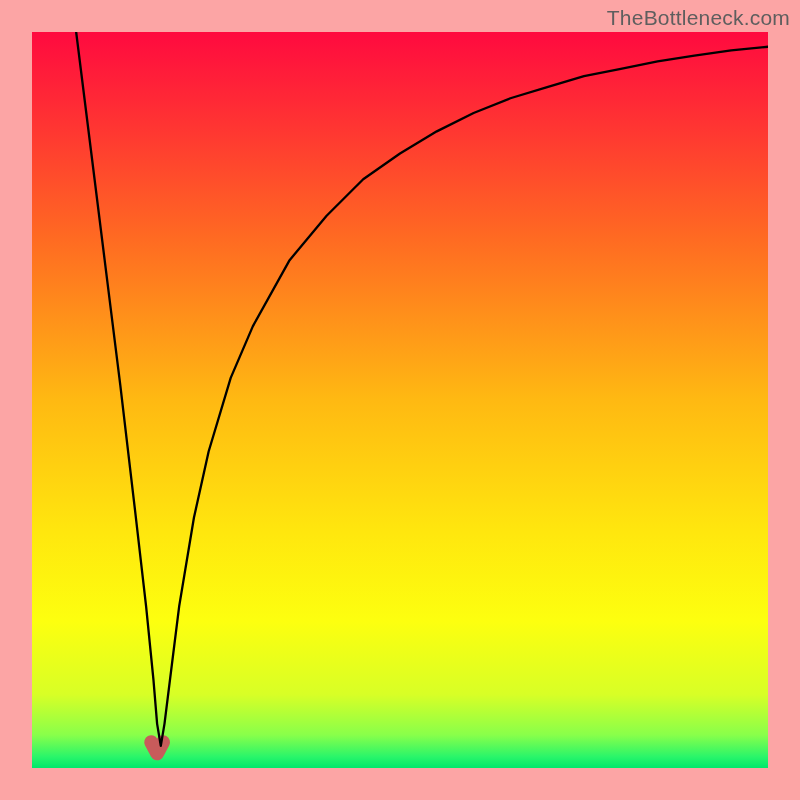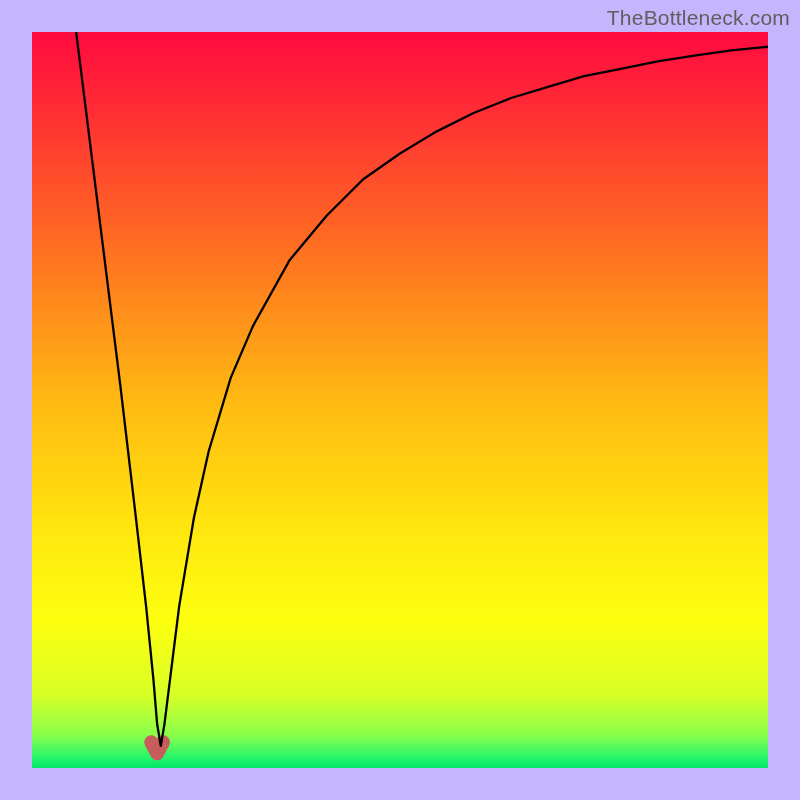--- a/index.html
+++ b/index.html
@@ -8,21 +8,21 @@
     width: 800px;
     height: 800px;
     overflow: hidden;
     background: #000;
     font-family: Arial, Helvetica, sans-serif;
   }
   .frame {
     position: absolute;
     left: 0; top: 0;
     width: 800px; height: 800px;
-    background: #c4b5fd;
+    background: #fca5a5;
   }
   .plot {
     position: absolute;
     left: 32px;
     top: 32px;
     width: 736px;
     height: 736px;
     overflow: hidden;
   }
   .plot svg {

